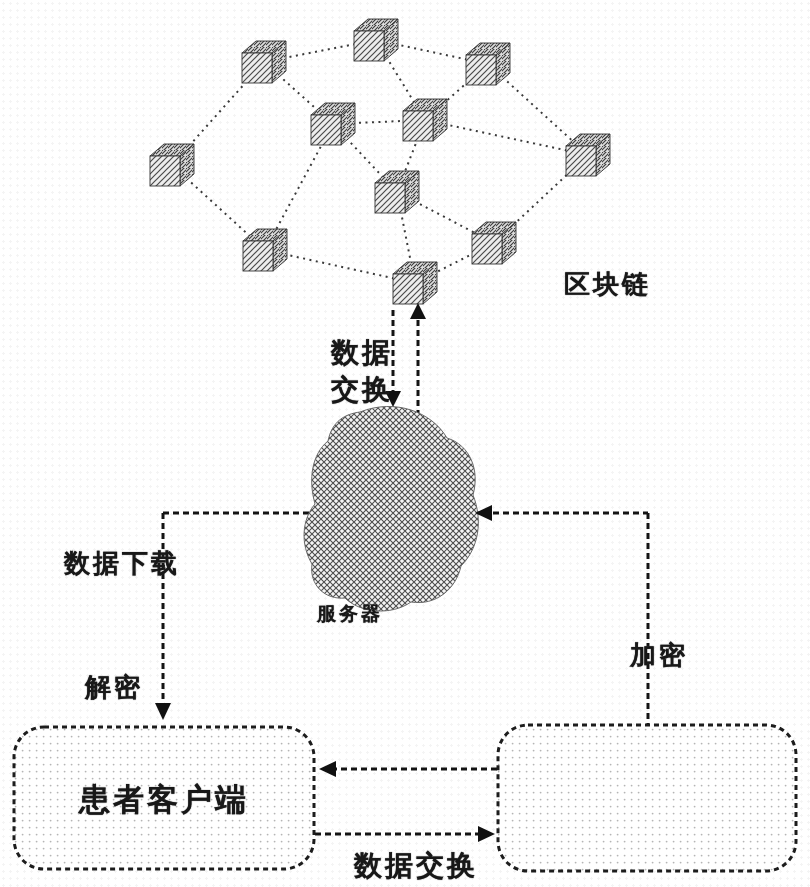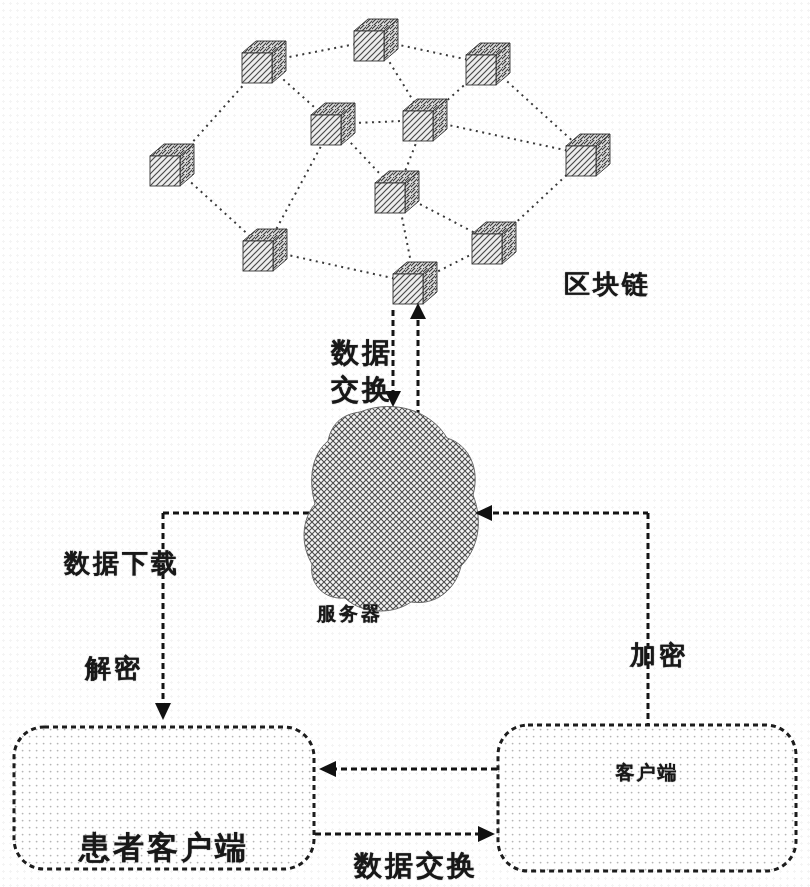--- a/index.html
+++ b/index.html
@@ -123,26 +123,25 @@
   <div class="lbl f28 stack" style="left:331px;top:334px;">
     <div>数据</div>
     <div>交换</div>
   </div>
 
   <div class="lbl f30" style="left:317px;top:602px;">服务器</div>
 
 
   <div class="lbl f29" style="left:30px;top:547px;margin-left:34px;">数据下载</div>
 
-  <div class="lbl f29" style="left:85px;top:652px;">解密</div>
+  <div class="lbl f29" style="left:85px;top:671px;">解密</div>
 
   <div class="lbl f29" style="left:630px;top:639px;text-align:center;">加密</div>
 
 
   <div class="lbl f28" style="left:354px;top:848px;">数据交换</div>
 
-  <div class="lbl f31 center" style="left:14px;top:780px;width:300px;margin-top:48px;">患者客户端</div>
+  <div class="lbl f31 center" style="left:14px;top:780px;width:300px;">患者客户端</div>
 
   <div class="lbl f30 center doctor-stack" style="left:498px;top:750px;width:298px;letter-spacing:2px;">
-    <div>客户端</div>
   </div>
 
 </div>
 
 </body></html>

